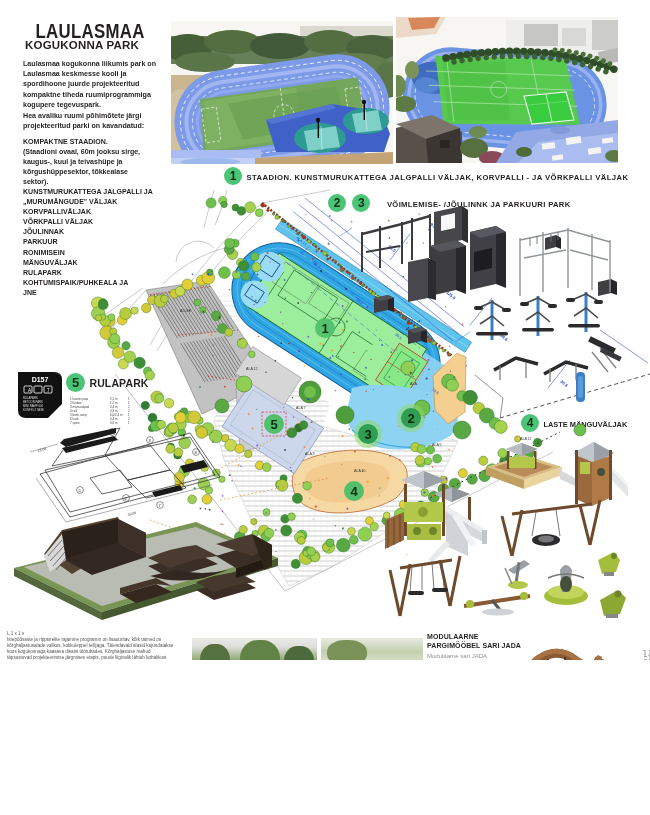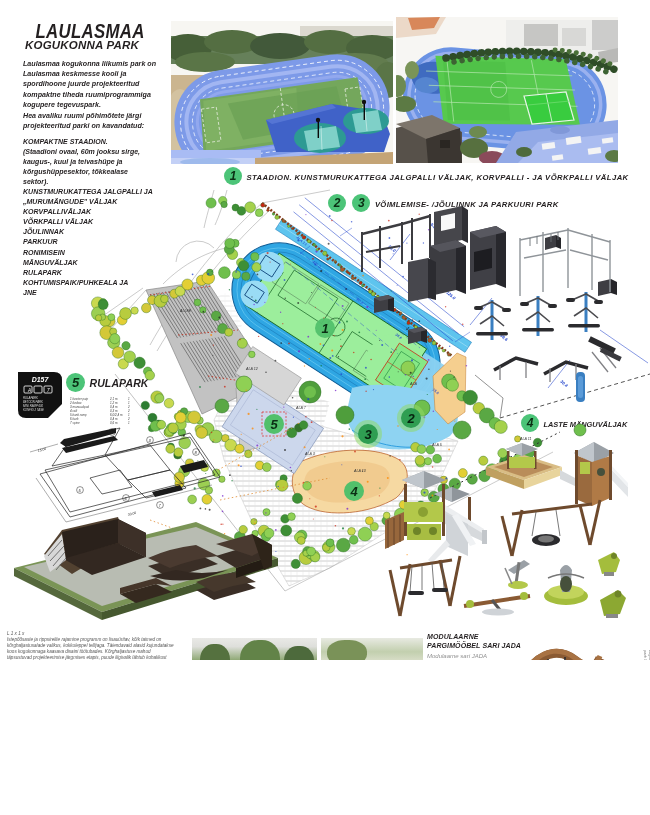--- a/index.html
+++ b/index.html
@@ -1,17 +1,17 @@
 <!DOCTYPE html>
 <html><head>
 <meta charset="utf-8">
 <style>
   html,body{margin:0;padding:0;background:#fff;}
   #poster{position:relative;width:650px;height:660px;background:#fff;overflow:hidden;
-          font-family:"Liberation Sans", sans-serif;font-style:italic;}
+          font-family:"Liberation Sans", sans-serif;}
   .abs{position:absolute;}
   .ttl{font-weight:bold;color:#231f20;}
   .small{color:#231f20;}
   .lab{font-weight:bold;color:#231f20;font-size:7.7px;letter-spacing:0.12px;}
   .gc{display:inline-block;background:#4cc478;border-radius:50%;color:#0b2e14;
       font-weight:bold;text-align:center;vertical-align:middle;}
   .ph{position:absolute;overflow:hidden;}
 </style>
 </head>
 <body>
@@ -28,21 +28,21 @@
 <div class="abs small" style="left:23px;top:137px;width:160px;font-size:7.4px;line-height:10.05px;font-weight:bold;white-space:nowrap;transform:scale(0.95,1);transform-origin:0 0;">KOMPAKTNE STAADION.<br>(Staadioni ovaal, 60m jooksu sirge,<br>kaugus-, kuul ja teivashüpe ja<br>kõrgushüppesektor, tõkkealase<br>sektor).<br>KUNSTMURUKATTEGA JALGPALLI JA<br>„MURUMÄNGUDE" VÄLJAK<br>KORVPALLIVÄLJAK<br>VÕRKPALLI VÄLJAK<br>JÕULINNAK<br>PARKUUR<br>RONIMISEIN<br>MÄNGUVÄLJAK<br>RULAPARK<br>KOHTUMISPAIK/PUHKEALA JA<br>JNE</div>
 
 <div class="abs" style="left:224px;top:166px;white-space:nowrap;">
   <span class="gc" style="width:18px;height:18px;line-height:18px;font-size:12px;">1</span>
   <span class="lab" style="letter-spacing:0.42px;">STAADION. KUNSTMURUKATTEGA JALGPALLI VÄLJAK, KORVPALLI - JA VÕRKPALLI VÄLJAK</span>
 </div>
 
 <div class="abs" style="left:328px;top:193px;white-space:nowrap;">
   <span class="gc" style="width:18px;height:18px;line-height:18px;font-size:12px;">2</span>
   <span class="gc" style="width:18px;height:18px;line-height:18px;font-size:12px;margin-left:2px;">3</span>
-  <span class="lab" style="letter-spacing:0.32px;">VÕIMLEMISE- /JÕULINNK JA PARKUURI PARK</span>
+  <span class="lab" style="letter-spacing:0.32px;margin-left:12px;">VÕIMLEMISE- /JÕULINNK JA PARKUURI PARK</span>
 </div>
 
 <div class="abs" style="left:521px;top:413px;white-space:nowrap;">
   <span class="gc" style="width:18px;height:18px;line-height:18px;font-size:12px;">4</span>
   <span class="lab" style="letter-spacing:0px;font-size:7.4px;">LASTE MÄNGUVÄLJAK</span>
 </div>
 
 <div class="abs" style="left:66px;top:373px;white-space:nowrap;">
   <span class="gc" style="width:19px;height:19px;line-height:19px;font-size:13px;">5</span>
   <span class="lab" style="font-size:10.5px;">RULAPARK</span>

